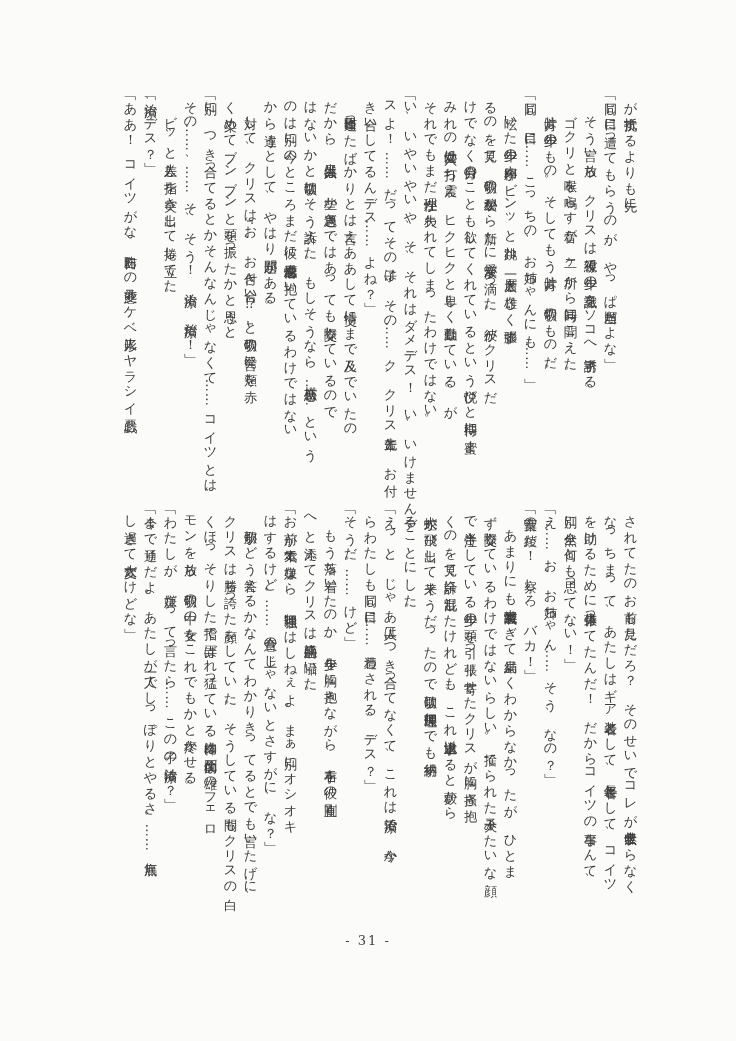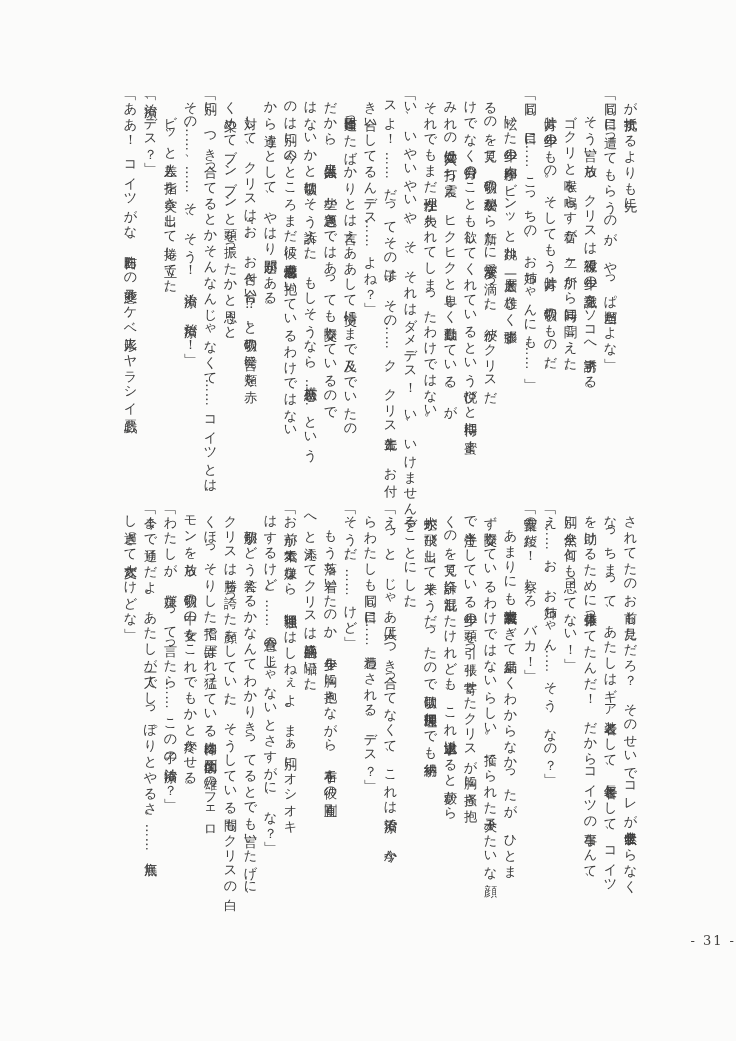--- a/index.html
+++ b/index.html
@@ -39,21 +39,21 @@
     top: 506px;
     left: 116px;
     width: 524px;
     height: 406px;
   }
   .page-number {
     position: absolute;
     top: 933px;
     left: 0;
     width: 736px;
-    text-align: right;
+    text-align: center;
     font-size: 13px;
     letter-spacing: 2px;
     color: #44423f;
   }
 </style>
 </head>
 <body>
 
 <div class="page">
   <div id="block-top" class="vblock">

